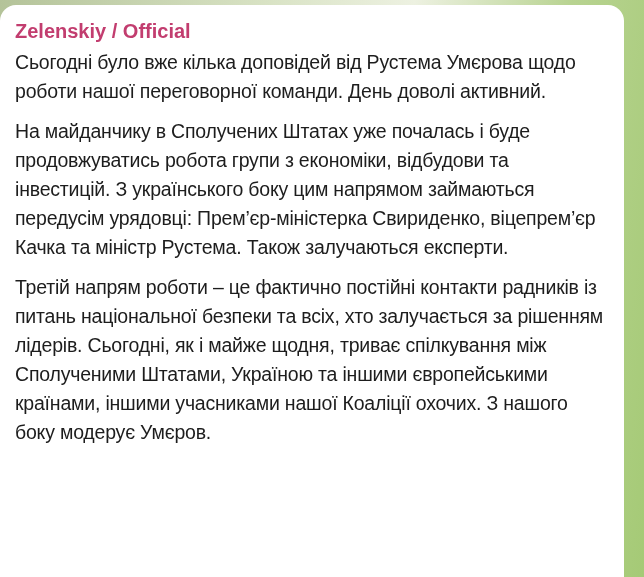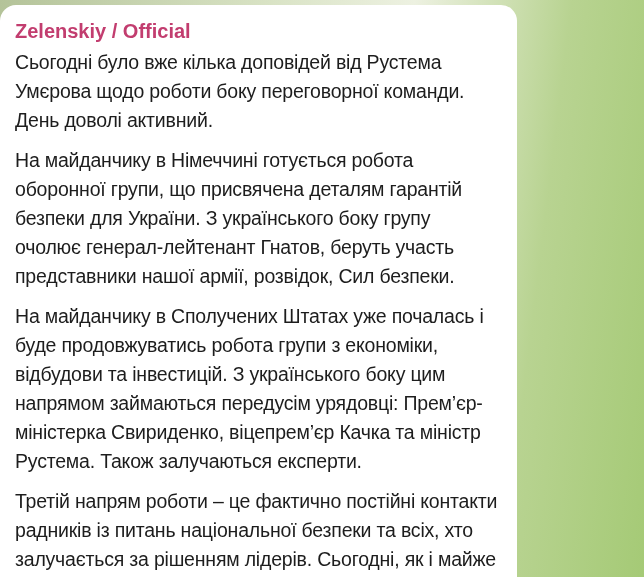--- a/index.html
+++ b/index.html
@@ -8,21 +8,21 @@
   }
   body {
     width: 644px;
     height: 577px;
     overflow: hidden;
     font-family: "Liberation Sans", "DejaVu Sans", sans-serif;
     background: linear-gradient(97deg, #b4c399 0%, #d9e3c5 38%, #edf1e1 58%, #b8d391 80%, #a5ca76 100%);
   }
   .bubble {
     box-sizing: border-box;
-    width: 517px;
+    width: 624px;
     height: 572px;
     margin-top: 5px;
     background: #ffffff;
     border-radius: 16px 16px 0 0;
     padding: 12px 16px 0 15px;
   }
   .channel-name {
     color: #c23d6f;
     font-weight: 700;
     font-size: 20px;
@@ -39,19 +39,18 @@
     max-width: 608px;
   }
 </style>
 </head>
 <body>
 
 <div class="wallpaper">
   <div class="bubble">
     <div class="channel-name">Zelenskiy / Official</div>
     <div class="message-text">
-      <p>Сьогодні було вже кілька доповідей від Рустема Умєрова щодо роботи боку переговорної команди. День доволі активний.</p>
-      <p>На майданчику в Німеччині готується робота оборонної групи, що присвячена деталям гарантій безпеки для України. З українського боку групу очолює генерал-лейтенант Гнатов, беруть участь представники нашої армії, розвідок, Сил безпеки.</p>
+      <p>Сьогодні було вже кілька доповідей від Рустема Умєрова щодо роботи нашої переговорної команди. День доволі активний.</p>
       <p>На майданчику в Сполучених Штатах уже почалась і буде продовжуватись робота групи з економіки, відбудови та інвестицій. З українського боку цим напрямом займаються передусім урядовці: Прем’єр-міністерка Свириденко, віцепрем’єр Качка та міністр Рустема. Також залучаються експерти.</p>
       <p>Третій напрям роботи – це фактично постійні контакти радників із питань національної безпеки та всіх, хто залучається за рішенням лідерів. Сьогодні, як і майже щодня, триває спілкування між Сполученими Штатами, Україною та іншими європейськими країнами, іншими учасниками нашої Коаліції охочих. З нашого боку модерує Умєров.</p>
     </div>
   </div>
 </div>
 
 </body></html>

